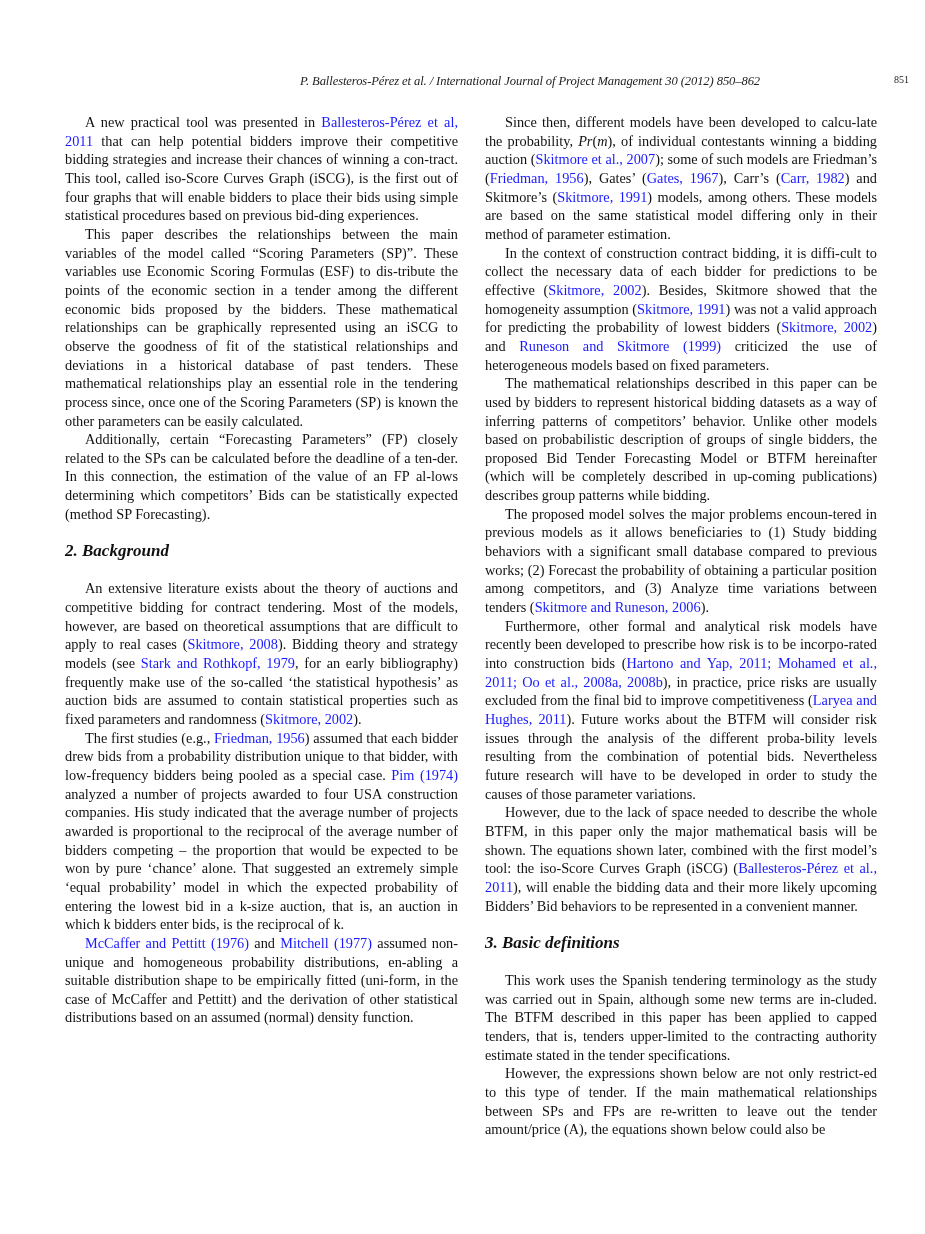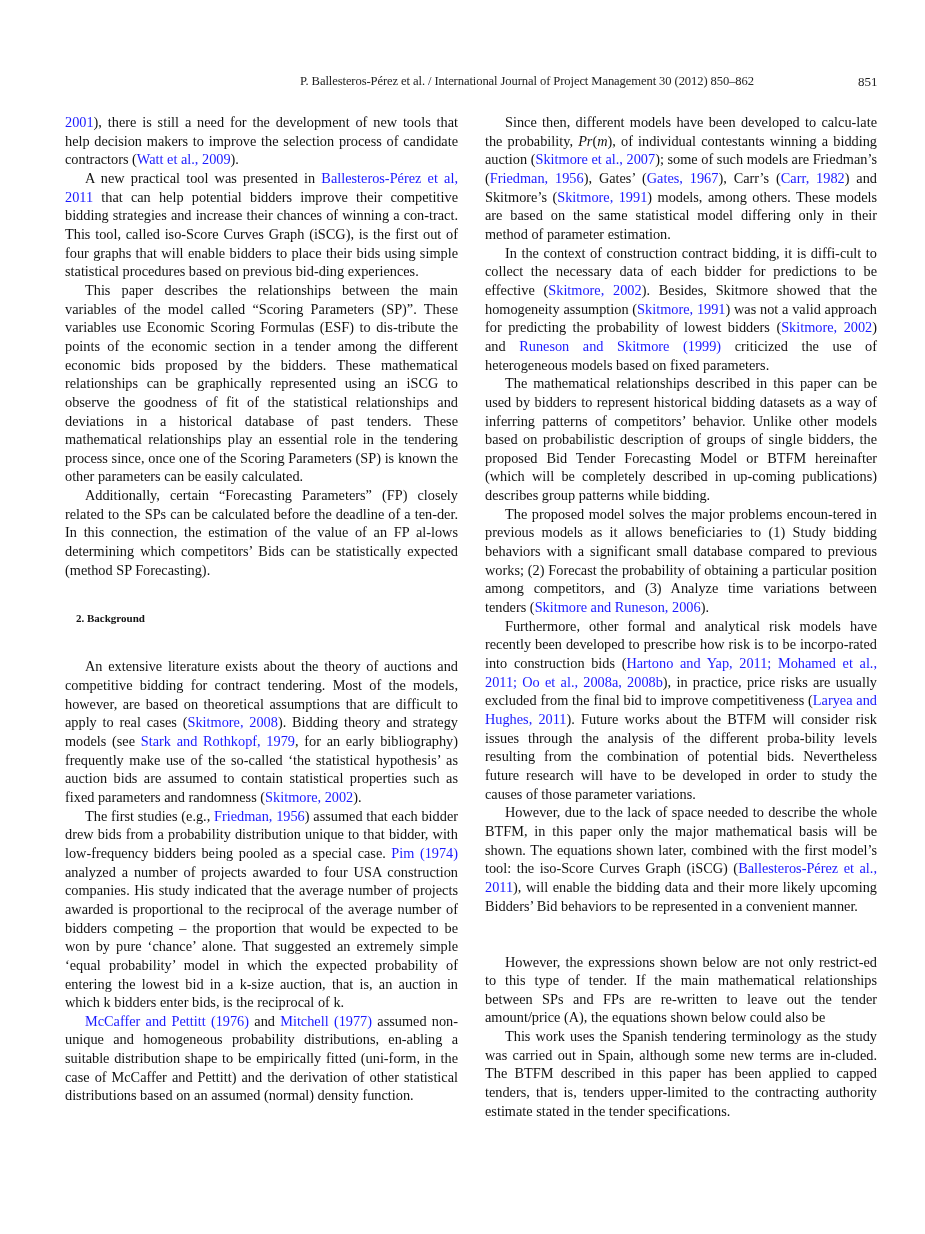--- a/index.html
+++ b/index.html
@@ -1,58 +1,58 @@
 <!DOCTYPE html>
 <html><head>
 <meta charset="utf-8">
 <style>
   html, body { margin: 0; padding: 0; background: #ffffff; }
   body { width: 925px; height: 1234px; position: relative; overflow: hidden;
          font-family: "Liberation Serif", "DejaVu Serif", serif; color: #111; }
   .header { position: absolute; top: 74px; left: 0; width: 925px; height: 18px; }
-  .running-head { position: absolute; left: 300px; top: 0; font-size: 12.6px;
+  .running-head { position: absolute; left: 300px; top: 0; font-style: italic; font-size: 12.6px;
                   letter-spacing: -0.1px; white-space: nowrap; color: #222; }
-  .page-number { position: absolute; left: 858px; top: 0; font-size: 13px; color: #222; }
+  .page-number { position: absolute; left: 894px; top: 0; font-size: 10px; color: #222; }
   .col { position: absolute; top: 113px; width: 393px; font-size: 14.3px; line-height: 18.65px;
          text-align: justify; hyphens: manual; }
   .col-left { left: 65px; }
   .col-right { left: 485px; width: 392px; }
   p { margin: 0; text-indent: 20px; }
   p.cont { text-indent: 0; }
   .link { color: #1a1aff; }
-  h2 { font-size: 11px; font-weight: bold; margin: 11px; line-height: 18.65px; }
+  h2 { font-size: 17px; font-weight: bold; margin: 0; line-height: 18.65px; font-style: italic; }
   .sec-gap-before { height: 18.65px; }
   .sec-gap-after { height: 18.65px; }
   em { }
 </style>
 </head>
 <body>
 
 <div class="header">
   <span class="running-head">P. Ballesteros-Pérez et al. / International Journal of Project Management 30 (2012) 850–862</span>
   <span class="page-number">851</span>
 </div>
 
 <div class="col col-left">
-  <p class="cont"><span class="link">2001</span><span>), there is still a need for the development of new tools that help decision makers to improve the selection process of candidate contractors (</span><span class="link">Watt et al., 2009</span><span>).</span></p>
   <p><span>A new practical tool was presented in </span><span class="link">Ballesteros-Pérez et al, 2011</span><span> that can help potential bidders improve their competitive bidding strategies and increase their chances of winning a con-­tract. This tool, called iso-Score Curves Graph (iSCG), is the first out of four graphs that will enable bidders to place their bids using simple statistical procedures based on previous bid-­ding experiences.</span></p>
   <p><span>This paper describes the relationships between the main variables of the model called “Scoring Parameters (SP)”. These variables use Economic Scoring Formulas (ESF) to dis-­tribute the points of the economic section in a tender among the different economic bids proposed by the bidders. These mathematical relationships can be graphically represented using an iSCG to observe the goodness of fit of the statistical relationships and deviations in a historical database of past tenders. These mathematical relationships play an essential role in the tendering process since, once one of the Scoring Parameters (SP) is known the other parameters can be easily calculated.</span></p>
   <p><span>Additionally, certain “Forecasting Parameters” (FP) closely related to the SPs can be calculated before the deadline of a ten-­der. In this connection, the estimation of the value of an FP al-­lows determining which competitors’ Bids can be statistically expected (method SP Forecasting).</span></p>
   <div class="sec-gap-before"></div>
   <h2>2. Background</h2>
   <div class="sec-gap-after"></div>
   <p><span>An extensive literature exists about the theory of auctions and competitive bidding for contract tendering. Most of the models, however, are based on theoretical assumptions that are difficult to apply to real cases (</span><span class="link">Skitmore, 2008</span><span>). Bidding theory and strategy models (see </span><span class="link">Stark and Rothkopf, 1979</span><span>, for an early bibliography) frequently make use of the so-­called ‘the statistical hypothesis’ as auction bids are assumed to contain statistical properties such as fixed parameters and randomness (</span><span class="link">Skitmore, 2002</span><span>).</span></p>
   <p><span>The first studies (e.g., </span><span class="link">Friedman, 1956</span><span>) assumed that each bidder drew bids from a probability distribution unique to that bidder, with low-frequency bidders being pooled as a special case. </span><span class="link">Pim (1974)</span><span> analyzed a number of projects awarded to four USA construction companies. His study indicated that the average number of projects awarded is proportional to the reciprocal of the average number of bidders competing – the proportion that would be expected to be won by pure ‘chance’ alone. That suggested an extremely simple ‘equal probability’ model in which the expected probability of entering the lowest bid in a k-size auction, that is, an auction in which k bidders enter bids, is the reciprocal of k.</span></p>
   <p><span class="link">McCaffer and Pettitt (1976)</span><span> and </span><span class="link">Mitchell (1977)</span><span> assumed non-unique and homogeneous probability distributions, en-­abling a suitable distribution shape to be empirically fitted (uni-­form, in the case of McCaffer and Pettitt) and the derivation of other statistical distributions based on an assumed (normal) density function.</span></p>
 </div>
 
 <div class="col col-right">
   <p><span>Since then, different models have been developed to calcu-­late the probability, </span><em>Pr</em><span>(</span><em>m</em><span>), of individual contestants winning a bidding auction (</span><span class="link">Skitmore et al., 2007</span><span>); some of such models are Friedman’s (</span><span class="link">Friedman, 1956</span><span>), Gates’ (</span><span class="link">Gates, 1967</span><span>), Carr’s (</span><span class="link">Carr, 1982</span><span>) and Skitmore’s (</span><span class="link">Skitmore, 1991</span><span>) models, among others. These models are based on the same statistical model differing only in their method of parameter estimation.</span></p>
   <p><span>In the context of construction contract bidding, it is diffi-­cult to collect the necessary data of each bidder for predictions to be effective (</span><span class="link">Skitmore, 2002</span><span>). Besides, Skitmore showed that the homogeneity assumption (</span><span class="link">Skitmore, 1991</span><span>) was not a valid approach for predicting the probability of lowest bidders (</span><span class="link">Skitmore, 2002</span><span>) and </span><span class="link">Runeson and Skitmore (1999)</span><span> criticized the use of heterogeneous models based on fixed parameters.</span></p>
   <p><span>The mathematical relationships described in this paper can be used by bidders to represent historical bidding datasets as a way of inferring patterns of competitors’ behavior. Unlike other models based on probabilistic description of groups of single bidders, the proposed Bid Tender Forecasting Model or BTFM hereinafter (which will be completely described in up-­coming publications) describes group patterns while bidding.</span></p>
   <p><span>The proposed model solves the major problems encoun-­tered in previous models as it allows beneficiaries to (1) Study bidding behaviors with a significant small database compared to previous works; (2) Forecast the probability of obtaining a particular position among competitors, and (3) Analyze time variations between tenders (</span><span class="link">Skitmore and Runeson, 2006</span><span>).</span></p>
   <p><span>Furthermore, other formal and analytical risk models have recently been developed to prescribe how risk is to be incorpo-­rated into construction bids (</span><span class="link">Hartono and Yap, 2011; Mohamed et al., 2011; Oo et al., 2008a, 2008b</span><span>), in practice, price risks are usually excluded from the final bid to improve competitiveness (</span><span class="link">Laryea and Hughes, 2011</span><span>). Future works about the BTFM will consider risk issues through the analysis of the different proba-­bility levels resulting from the combination of potential bids. Nevertheless future research will have to be developed in order to study the causes of those parameter variations.</span></p>
   <p><span>However, due to the lack of space needed to describe the whole BTFM, in this paper only the major mathematical basis will be shown. The equations shown later, combined with the first model’s tool: the iso-Score Curves Graph (iSCG) (</span><span class="link">Ballesteros-Pérez et al., 2011</span><span>), will enable the bidding data and their more likely upcoming Bidders’ Bid behaviors to be represented in a convenient manner.</span></p>
   <div class="sec-gap-before"></div>
+  <h2>3. Basic definitions</h2>
   <div class="sec-gap-after"></div>
+  <p><span>This work uses the Spanish tendering terminology as the study was carried out in Spain, although some new terms are in-­cluded. The BTFM described in this paper has been applied to capped tenders, that is, tenders upper-limited to the contracting authority estimate stated in the tender specifications.</span></p>
   <p><span>However, the expressions shown below are not only restrict-­ed to this type of tender. If the main mathematical relationships between SPs and FPs are re-written to leave out the tender amount/price (A), the equations shown below could also be</span></p>
-  <p><span>This work uses the Spanish tendering terminology as the study was carried out in Spain, although some new terms are in-­cluded. The BTFM described in this paper has been applied to capped tenders, that is, tenders upper-limited to the contracting authority estimate stated in the tender specifications.</span></p>
 </div>
 
 </body></html>

